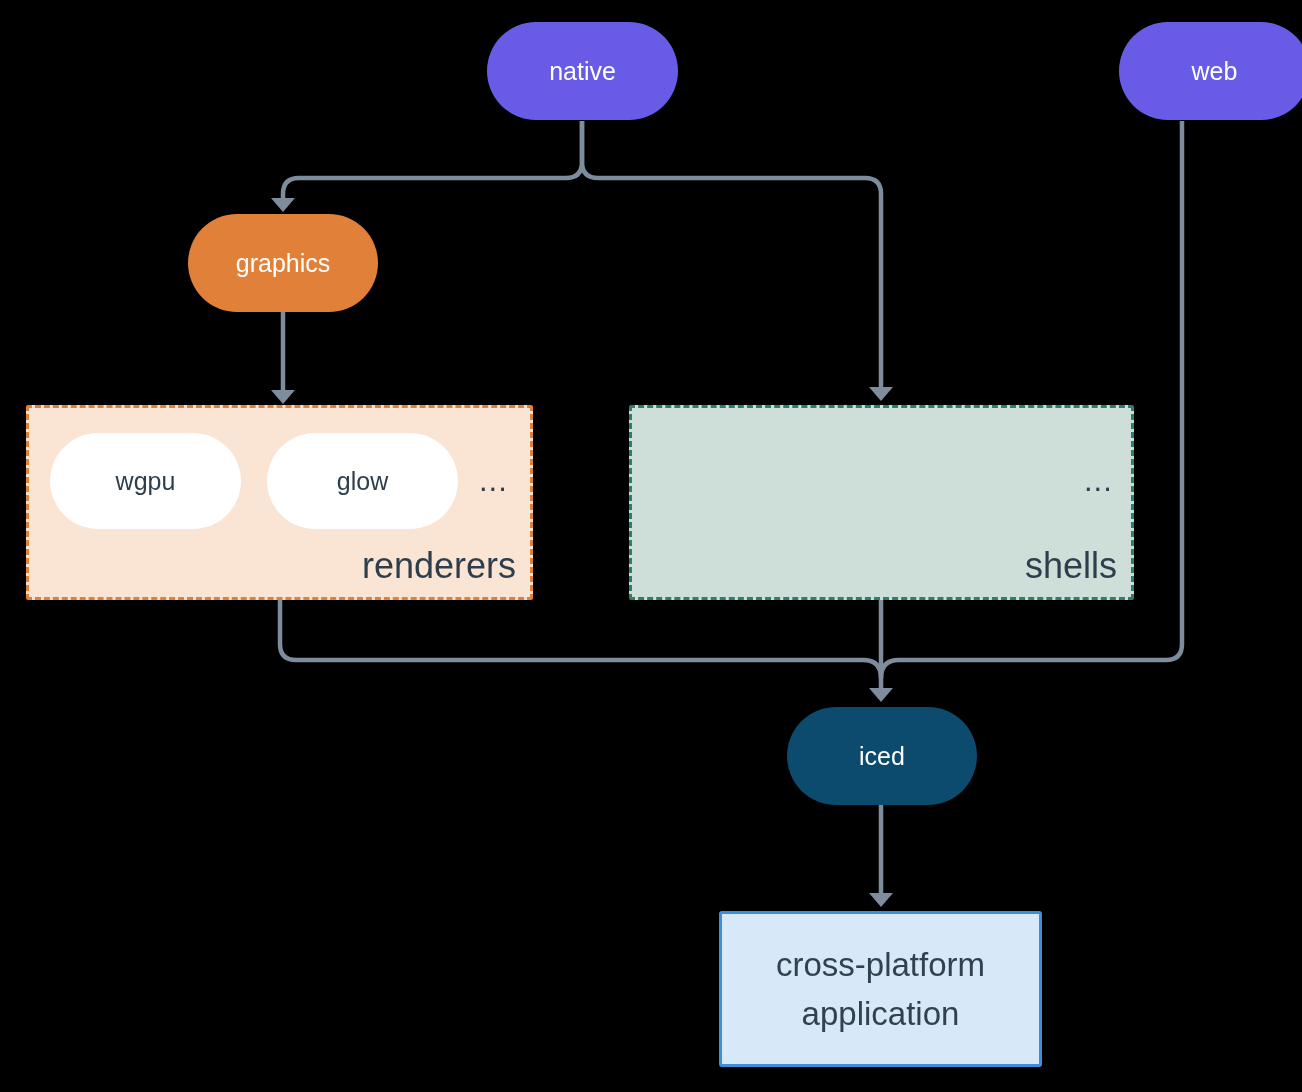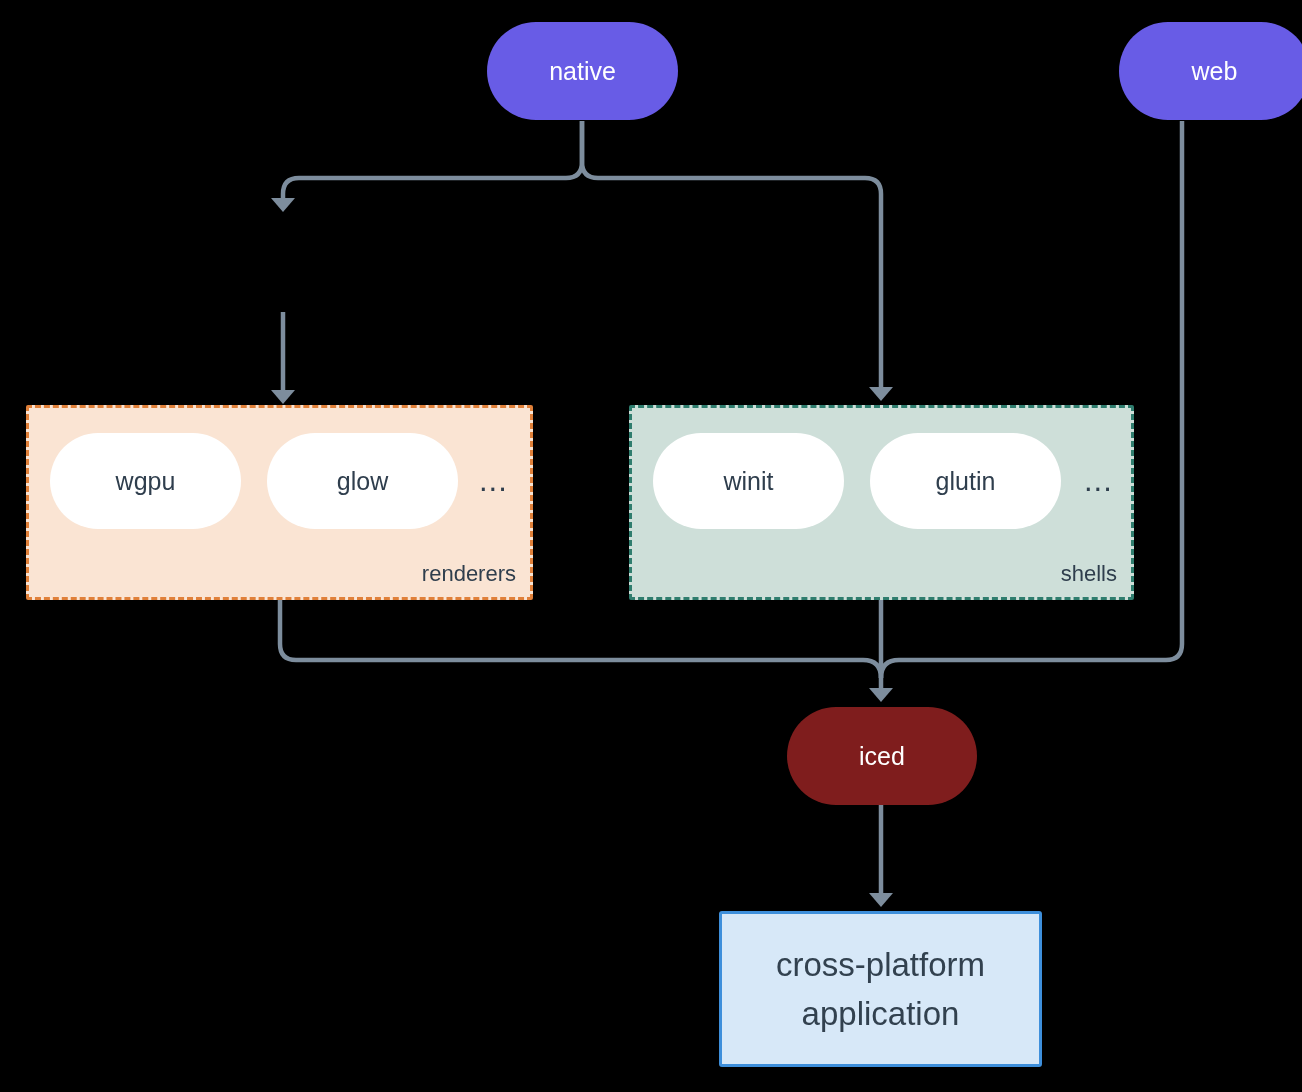--- a/index.html
+++ b/index.html
@@ -33,21 +33,21 @@
   .pill {
     position: absolute;
     border-radius: 49px;
     display: flex;
     align-items: center;
     justify-content: center;
     font-size: 25px;
   }
   .pill.platform { background: #685ce6; color: #ffffff; }
   .pill.graphics { background: #e08039; color: #ffffff; }
-  .pill.iced     { background: #7f1d1d; color: #ffffff; }
+  .pill.iced     { background: #0c4a6e; color: #ffffff; }
   .pill.white    { background: #ffffff; color: #2f3e4d; }
 
   .node-native   { left: 487px; top: 22px;  width: 191px; height: 98px; }
   .node-web      { left: 1119px; top: 22px; width: 191px; height: 98px; }
   .node-graphics { left: 188px; top: 214px; width: 190px; height: 98px; }
   .node-iced     { left: 787px; top: 707px; width: 190px; height: 98px; }
 
   .group {
     position: absolute;
     top: 405px;
@@ -84,21 +84,21 @@
     font-size: 31px;
     letter-spacing: 1px;
   }
   .group-renderers .more { left: 450px; }
   .group-shells   .more { left: 452px; }
   .group-label {
     position: absolute;
     right: 14px;
     bottom: 10px;
     color: #2f3e4d;
-    font-size: 22px;
+    font-size: 36px;
   }
   .app-box {
     position: absolute;
     left: 719px;
     top: 911px;
     width: 323px;
     height: 156px;
     box-sizing: border-box;
     background: #d7e8f8;
     border: 3px solid #3e8fdb;
@@ -141,39 +141,36 @@
   </svg>
 
   <div class="pill platform node-native">
     <span>native</span>
   </div>
 
   <div class="pill platform node-web">
     <span>web</span>
   </div>
 
+  <div class="pill graphics node-graphics">
+    <span>graphics</span>
+  </div>
 
   <div class="group group-renderers">
     <div class="pill white inner-1">
       <span>wgpu</span>
     </div>
     <div class="pill white inner-2">
       <span>glow</span>
     </div>
     <span class="more">...</span>
     <span class="group-label">renderers</span>
   </div>
 
   <div class="group group-shells">
-    <div class="pill white inner-1">
-      <span>winit</span>
-    </div>
-    <div class="pill white inner-2">
-      <span>glutin</span>
-    </div>
     <span class="more">...</span>
     <span class="group-label">shells</span>
   </div>
 
   <div class="pill iced node-iced">
     <span>iced</span>
   </div>
 
   <div class="app-box">
     <span>cross-platform application</span>

